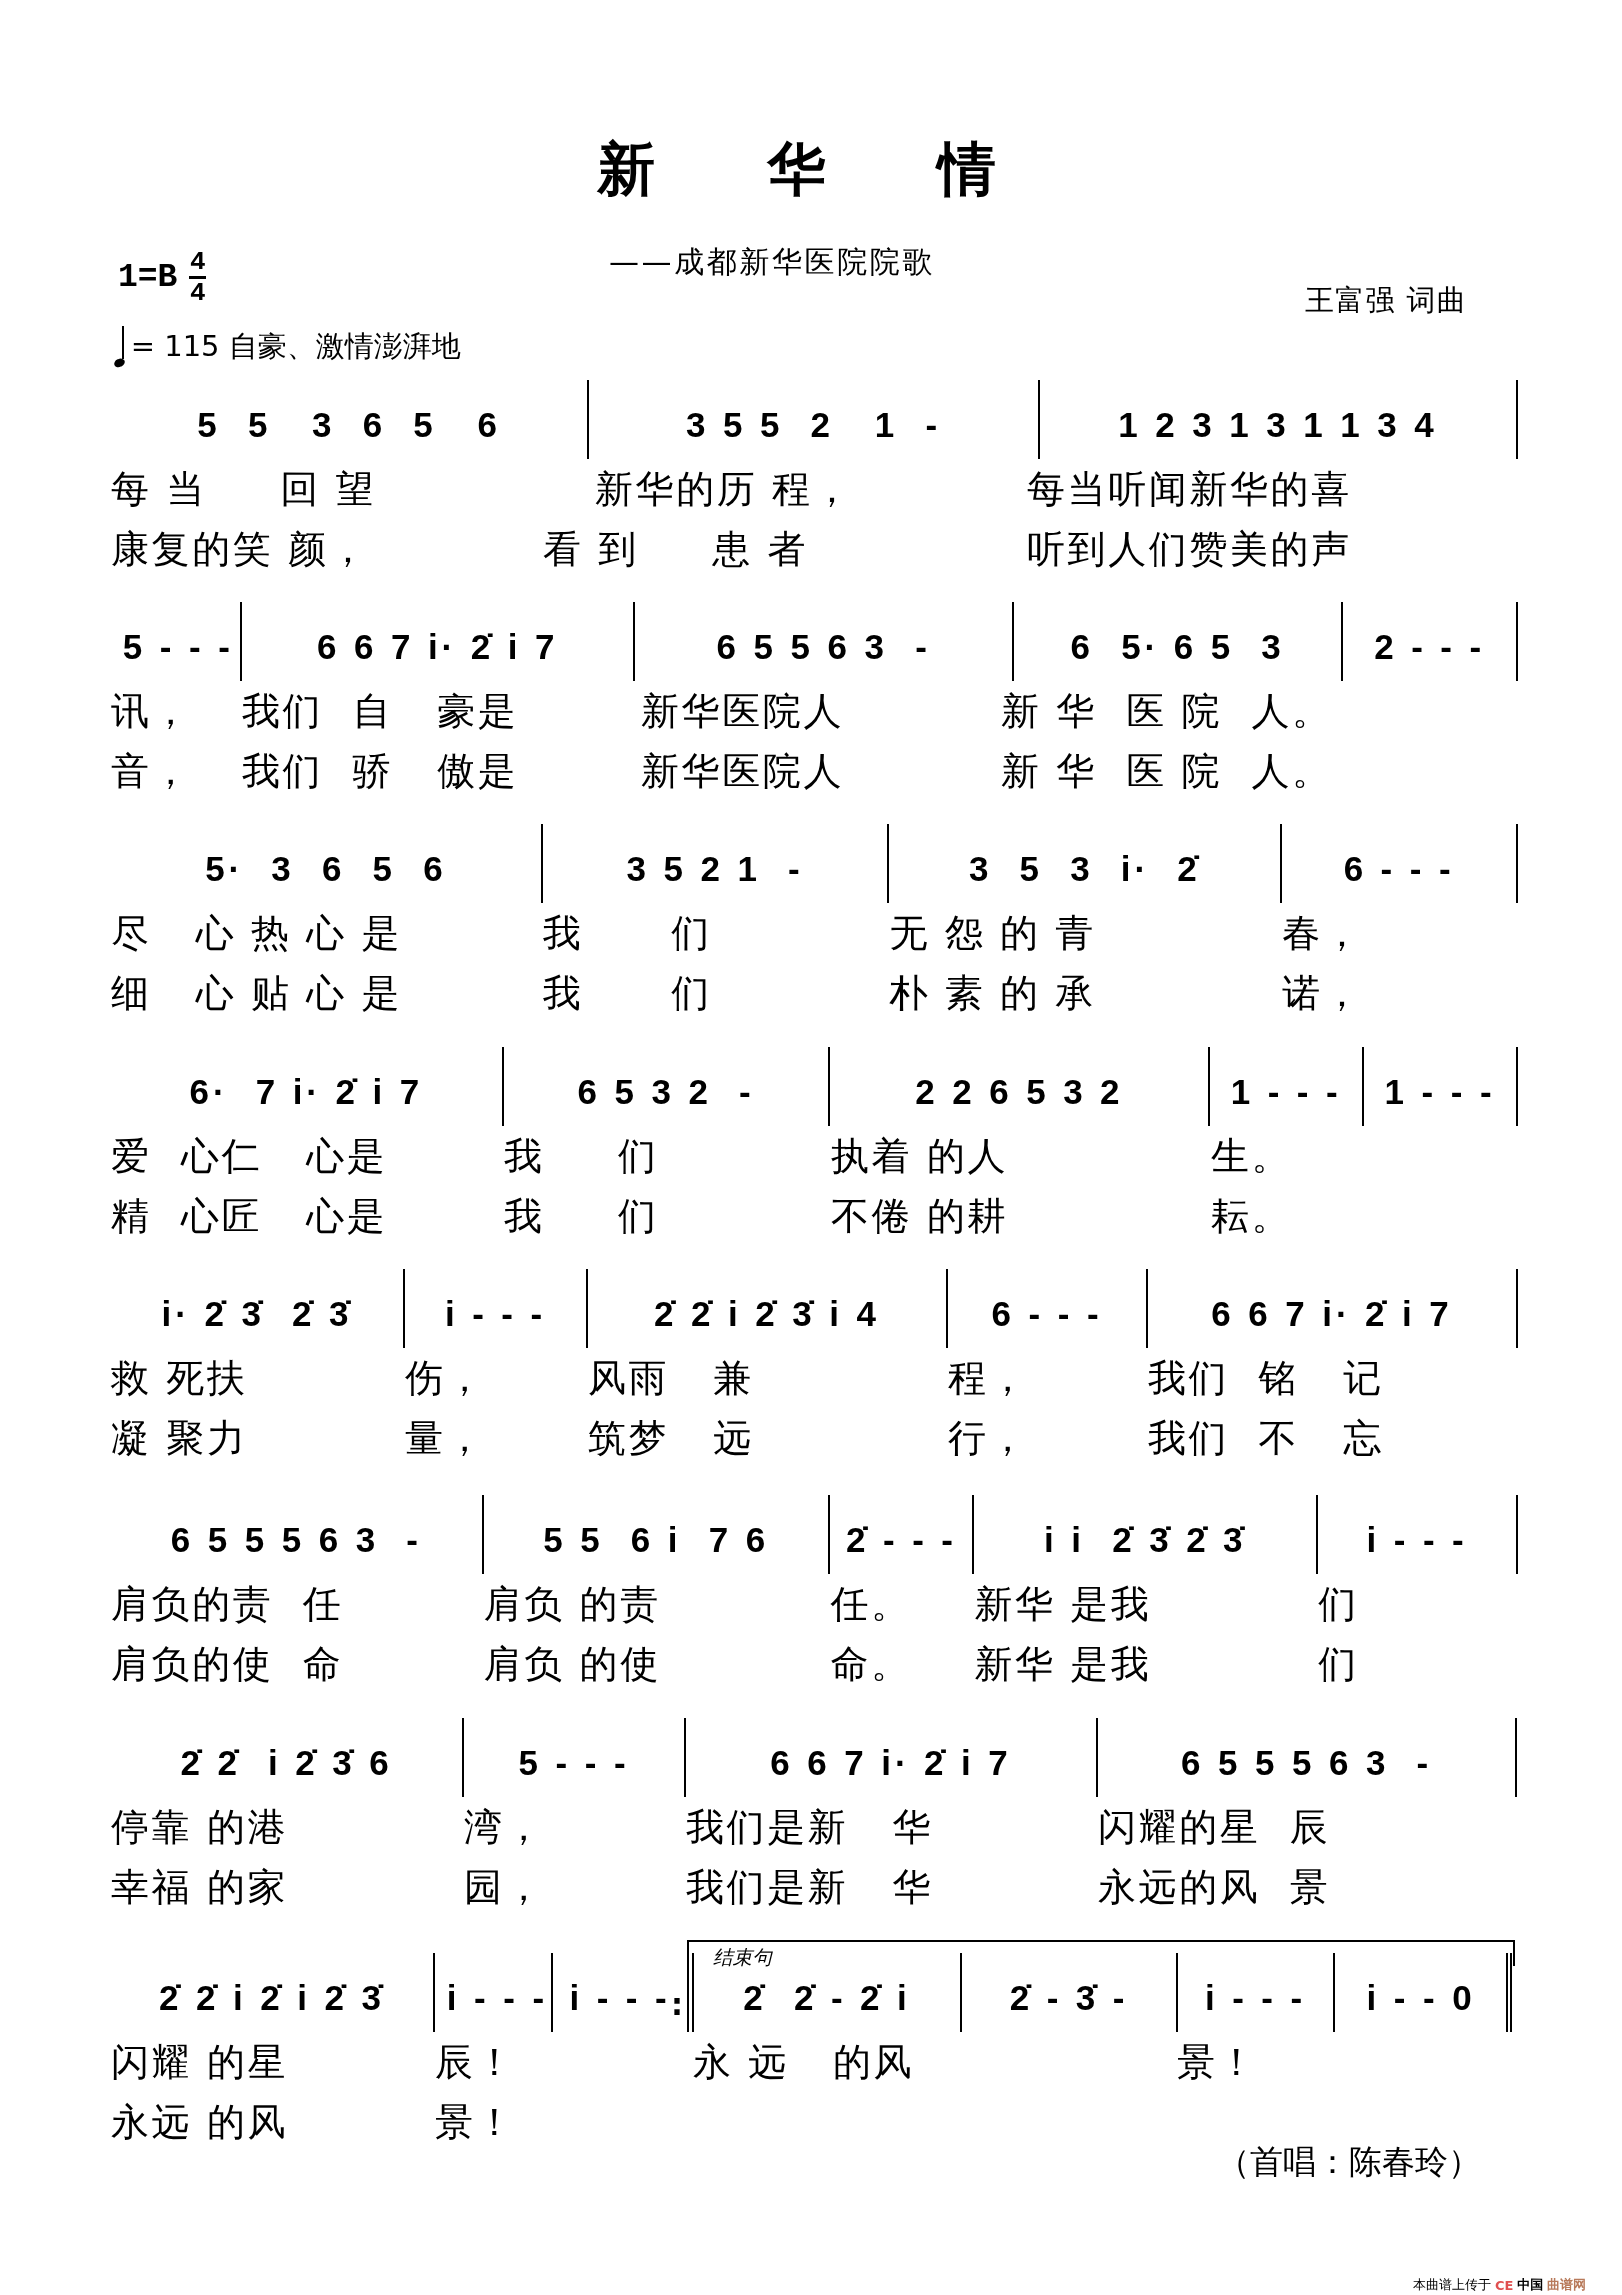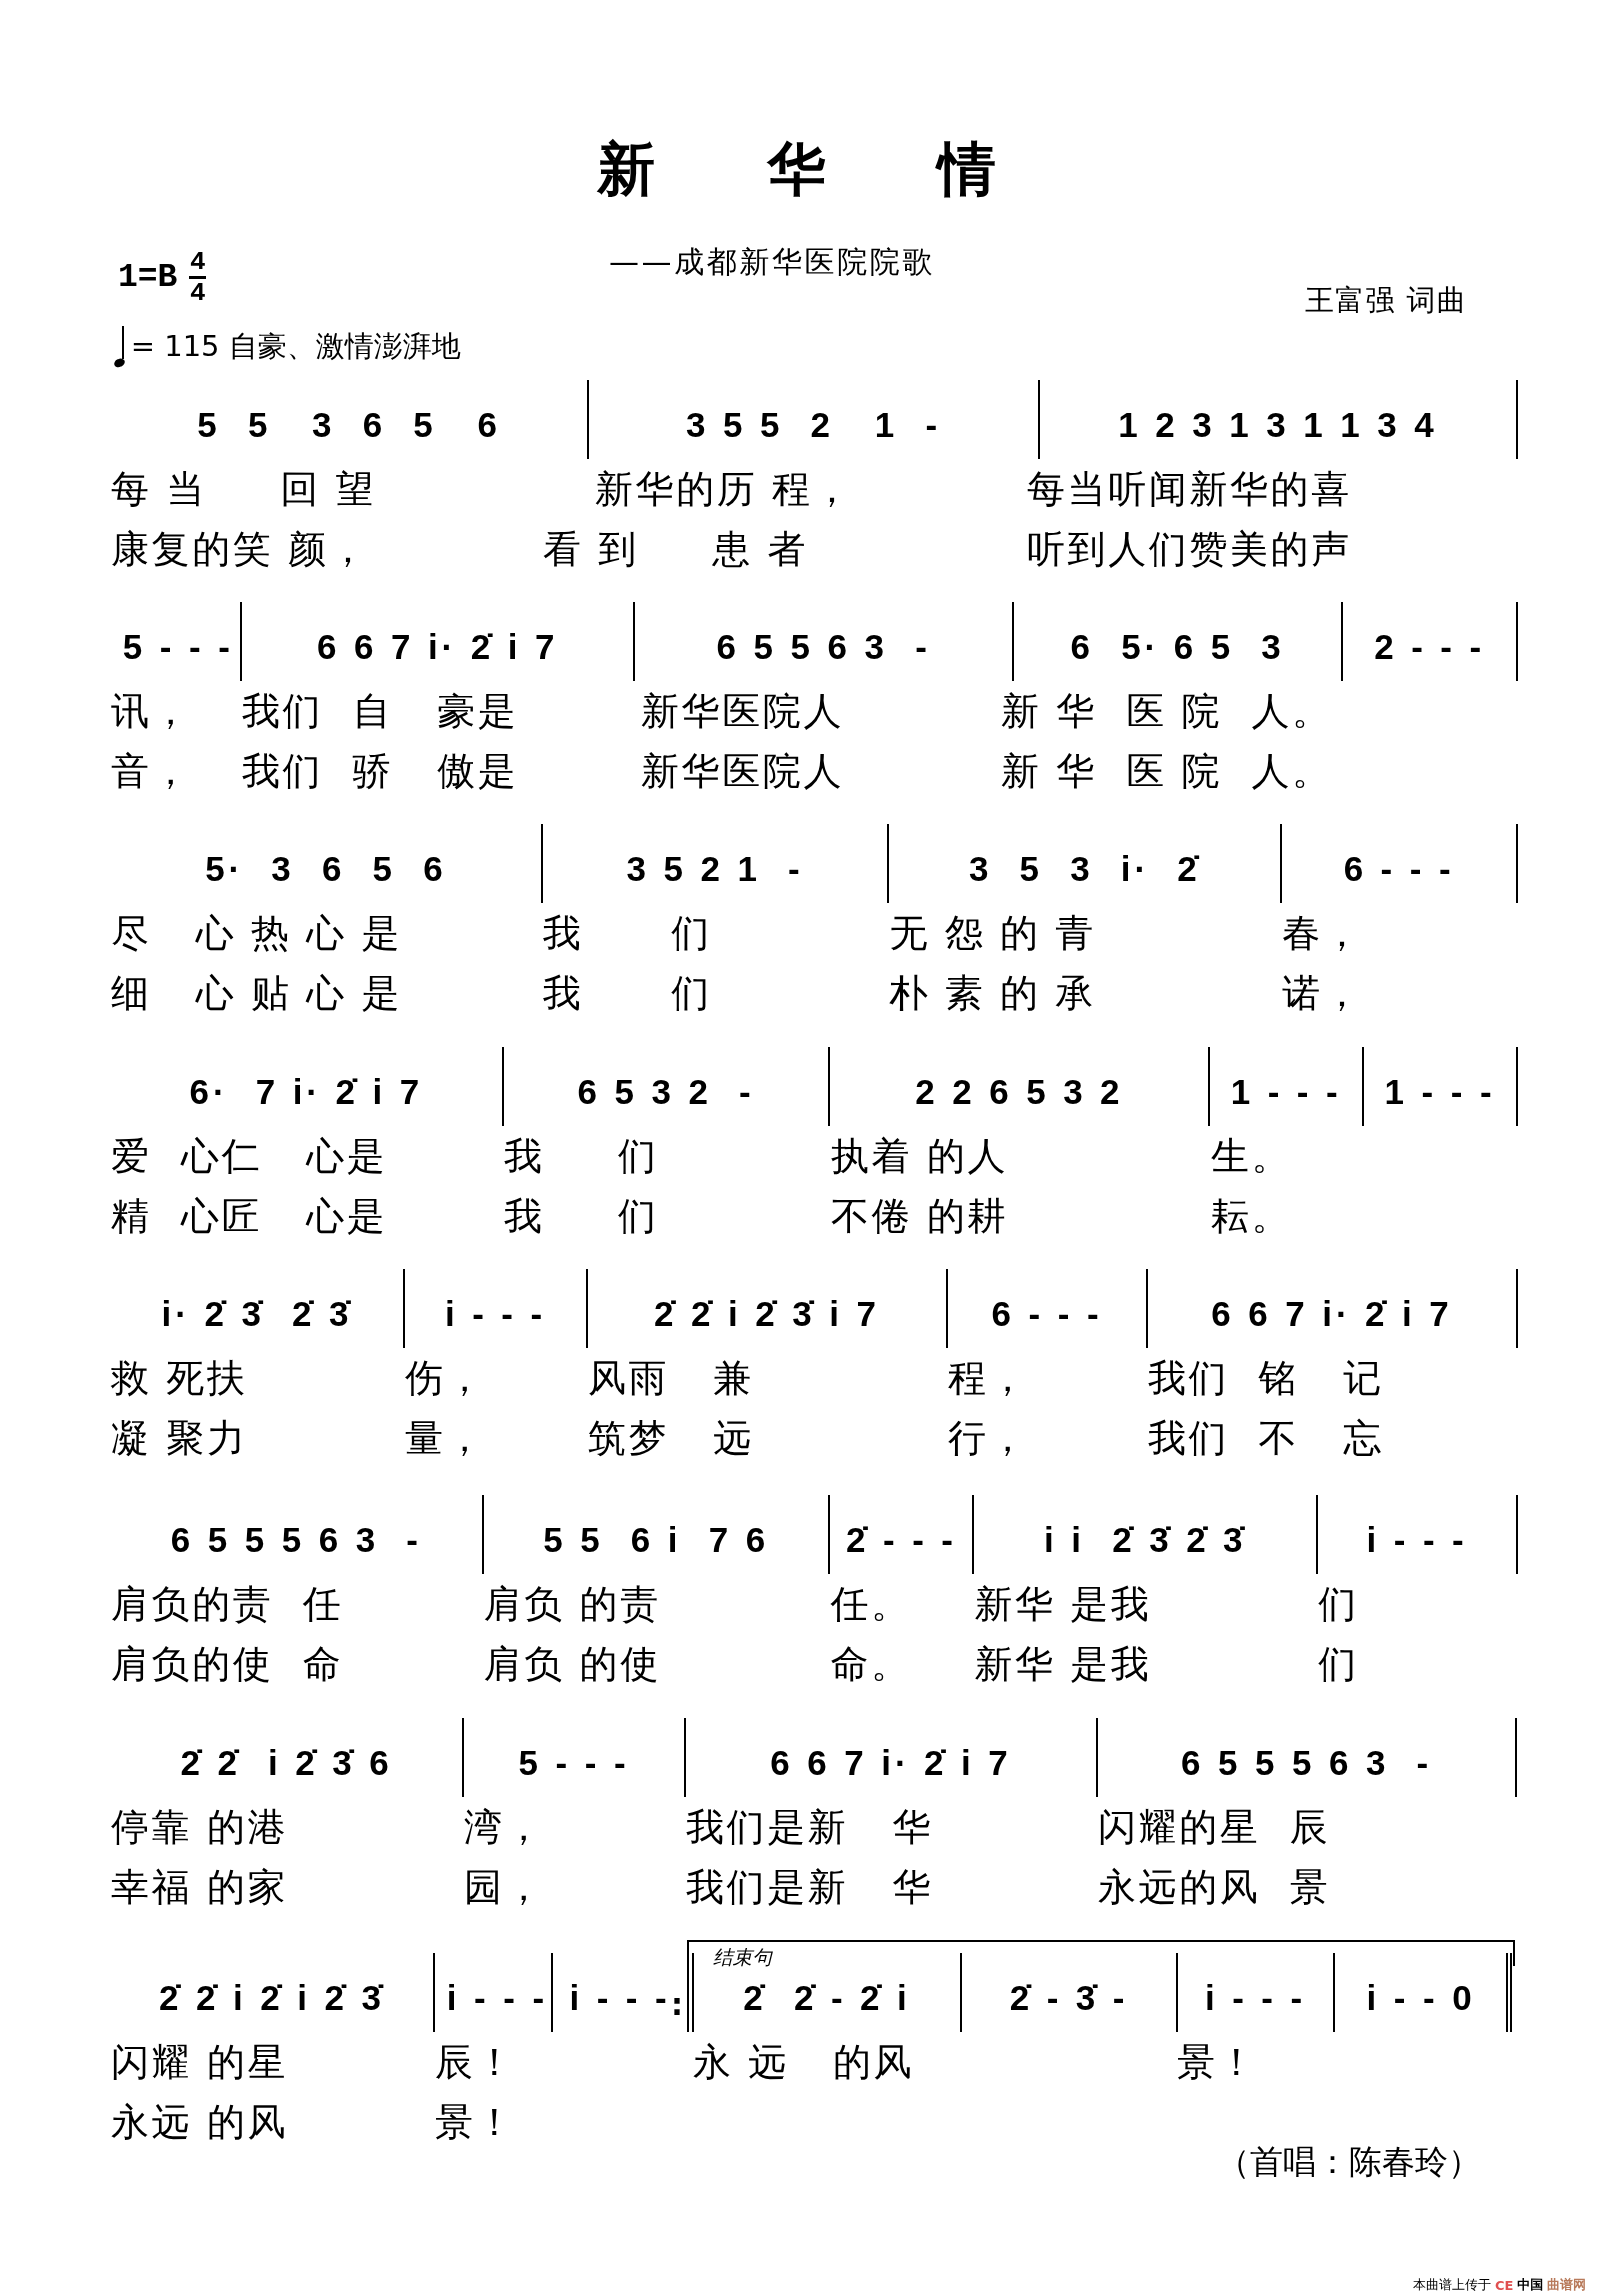--- a/index.html
+++ b/index.html
@@ -176,21 +176,21 @@
 
 <div class="system" style="top:1269px">
   <div class="notes-row">
     <div class="measure first" style="width:294px">
         <span class="n">i· 2̇ 3̇  2̇ 3̇</span>
       </div>
     <div class="measure" style="width:183px">
         <span class="n">i - - -</span>
       </div>
     <div class="measure" style="width:360px">
-        <span class="n">2̇ 2̇ i 2̇ 3̇ i 7</span>
+        <span class="n">2̇ 2̇ i 2̇ 3̇ i 4</span>
       </div>
     <div class="measure" style="width:200px">
         <span class="n">6 - - -</span>
       </div>
     <div class="measure" style="width:370px">
         <span class="n">6 6 7 i· 2̇ i 7</span>
       </div>
   </div>
   <div class="lyr">
     <span style="width:294px">救 死扶</span>

